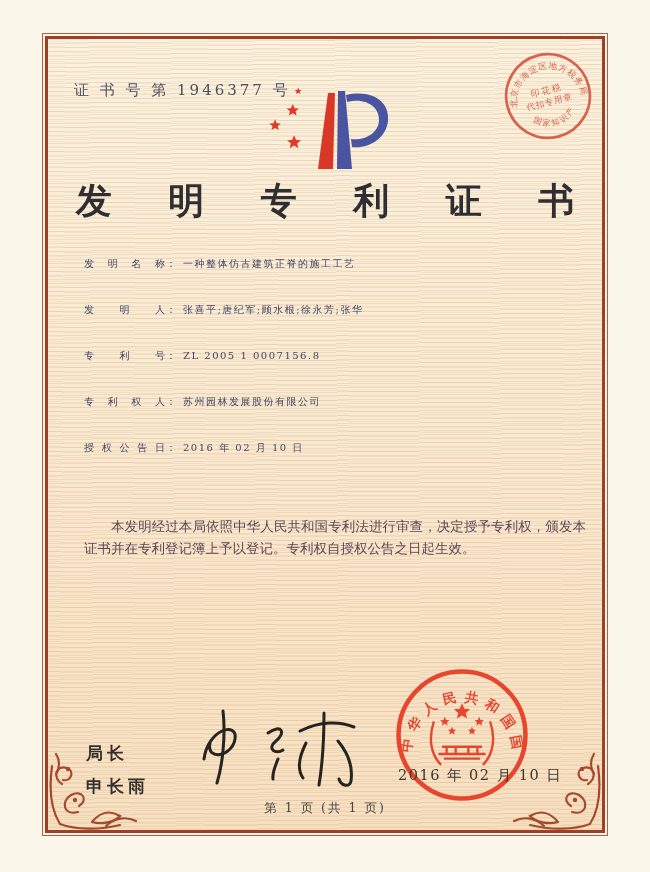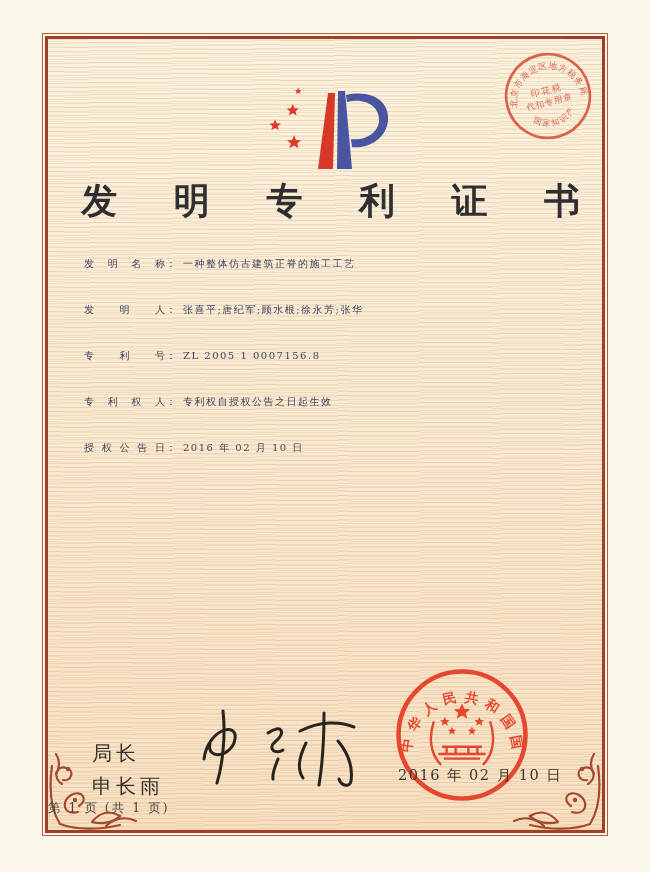--- a/index.html
+++ b/index.html
@@ -35,21 +35,21 @@
     position:absolute;left:26px;top:42px;
     font-size:15px;letter-spacing:3px;color:#4c4f5c;
   }
   .logo{position:absolute;left:218px;top:48px;width:142px;height:92px;}
   .tax-stamp{
     position:absolute;left:455px;top:12px;width:90px;height:90px;
     transform:rotate(-14deg);opacity:.88;
   }
   .title{
     position:absolute;left:0;top:138px;width:100%;
-    text-align:right;
+    text-align:center;
     font-size:36px;font-weight:bold;color:#2e2e33;
     letter-spacing:22px;text-indent:22px;
   }
   
   .fields{position:absolute;left:36px;top:218px;width:500px;}
   .field-row{
     height:20px;margin-bottom:26px;
     font-size:10px;color:#3e4566;letter-spacing:1px;
     white-space:nowrap;
   }
@@ -62,46 +62,48 @@
   .field-value{letter-spacing:1.5px;}
   
   .body-text{
     position:absolute;left:36px;top:476px;width:502px;
     font-size:13.5px;line-height:22.4px;color:#5c4657;
     text-align:justify;
   }
   .body-text p{margin:0;text-indent:2em;}
   
   .signer{
-    position:absolute;left:44px;top:698px;
-    font-size:20px;color:#33302b;letter-spacing:4px;line-height:33px;
+    position:absolute;left:38px;top:698px;
+    font-size:17px;color:#33302b;letter-spacing:4px;line-height:33px;
     font-family:"DejaVu Sans","Liberation Sans",sans-serif;
+    font-weight:bold;
   }
   .signature{position:absolute;left:140px;top:662px;width:185px;height:105px;}
   .office-seal{position:absolute;left:346px;top:628px;width:136px;height:136px;opacity:.92;z-index:1;}
   .seal-date{
     position:absolute;left:350px;top:727px;z-index:2;
     font-size:14.5px;color:#3a352d;letter-spacing:1.5px;
   }
   .page-footer{
     position:absolute;left:0;bottom:13px;width:100%;
-    text-align:left;font-size:12.5px;color:#474540;letter-spacing:2px;
+    text-align:center;font-size:12.5px;color:#474540;letter-spacing:2px;
   }
   .corner{position:absolute;bottom:0;width:102px;height:98px;z-index:0;}
   .corner.left{left:0;}
   .corner.right{right:0;transform:scaleX(-1);}
   svg text{font-family:"DejaVu Serif","Liberation Serif",serif;}
 </style>
 </head>
 <body>
 
 <div class="page">
   <div class="cert-outer">
     <div class="cert-inner">
 
+      <div class="cert-number">证 书 号 第 1946377 号</div>
 
       <svg class="logo" viewBox="0 0 142 92">
 
         <g fill="#e23a28">
           <path d="M33 12 l1.8 4.2 4.4.3-3.4 2.9 1.1 4.3-3.9-2.4-3.9 2.4 1.1-4.3-3.4-2.9 4.4-.3z" transform="translate(14,-6) scale(0.55)"></path>
           <path d="M33 12 l2.4 5.5 5.8.4-4.5 3.8 1.5 5.6-5.2-3.1-5.2 3.1 1.5-5.6-4.5-3.8 5.8-.4z" transform="translate(2,8) scale(0.75)"></path>
           <path d="M33 12 l2.4 5.5 5.8.4-4.5 3.8 1.5 5.6-5.2-3.1-5.2 3.1 1.5-5.6-4.5-3.8 5.8-.4z" transform="translate(-14,24) scale(0.7)"></path>
           <path d="M33 12 l2.4 5.5 5.8.4-4.5 3.8 1.5 5.6-5.2-3.1-5.2 3.1 1.5-5.6-4.5-3.8 5.8-.4z" transform="translate(0,38) scale(0.85)"></path>
         </g>
 
@@ -134,28 +136,29 @@
         <div class="field-row">
           <span class="field-label">发明名称</span><span class="field-colon">：</span><span class="field-value">一种整体仿古建筑正脊的施工工艺</span>
         </div>
         <div class="field-row">
           <span class="field-label">发明人</span><span class="field-colon">：</span><span class="field-value">张喜平;唐纪军;顾水根;徐永芳;张华</span>
         </div>
         <div class="field-row">
           <span class="field-label">专利号</span><span class="field-colon">：</span><span class="field-value">ZL 2005 1 0007156.8</span>
         </div>
         <div class="field-row">
-          <span class="field-label">专利权人</span><span class="field-colon">：</span><span class="field-value">专利权自授权公告之日起生效</span>
+          <span class="field-label">专利权人</span><span class="field-colon">：</span><span class="field-value">苏州园林发展股份有限公司</span>
         </div>
         <div class="field-row">
           <span class="field-label">授权公告日</span><span class="field-colon">：</span><span class="field-value">2016 年 02 月 10 日</span>
         </div>
       </div>
 
       <div class="body-text">
+        <p>本发明经过本局依照中华人民共和国专利法进行审查，决定授予专利权，颁发本证书并在专利登记簿上予以登记。专利权自授权公告之日起生效。</p>
       </div>
 
       <div class="signer">
         <div>局长</div>
         <div>申长雨</div>
       </div>
 
       <svg class="signature" viewBox="0 0 185 105">
         <g fill="none" stroke="#26241f" stroke-width="3" stroke-linecap="round">
           <path d="M16,58 C20,28 50,20 47,38 C44,56 18,60 22,42"></path>

